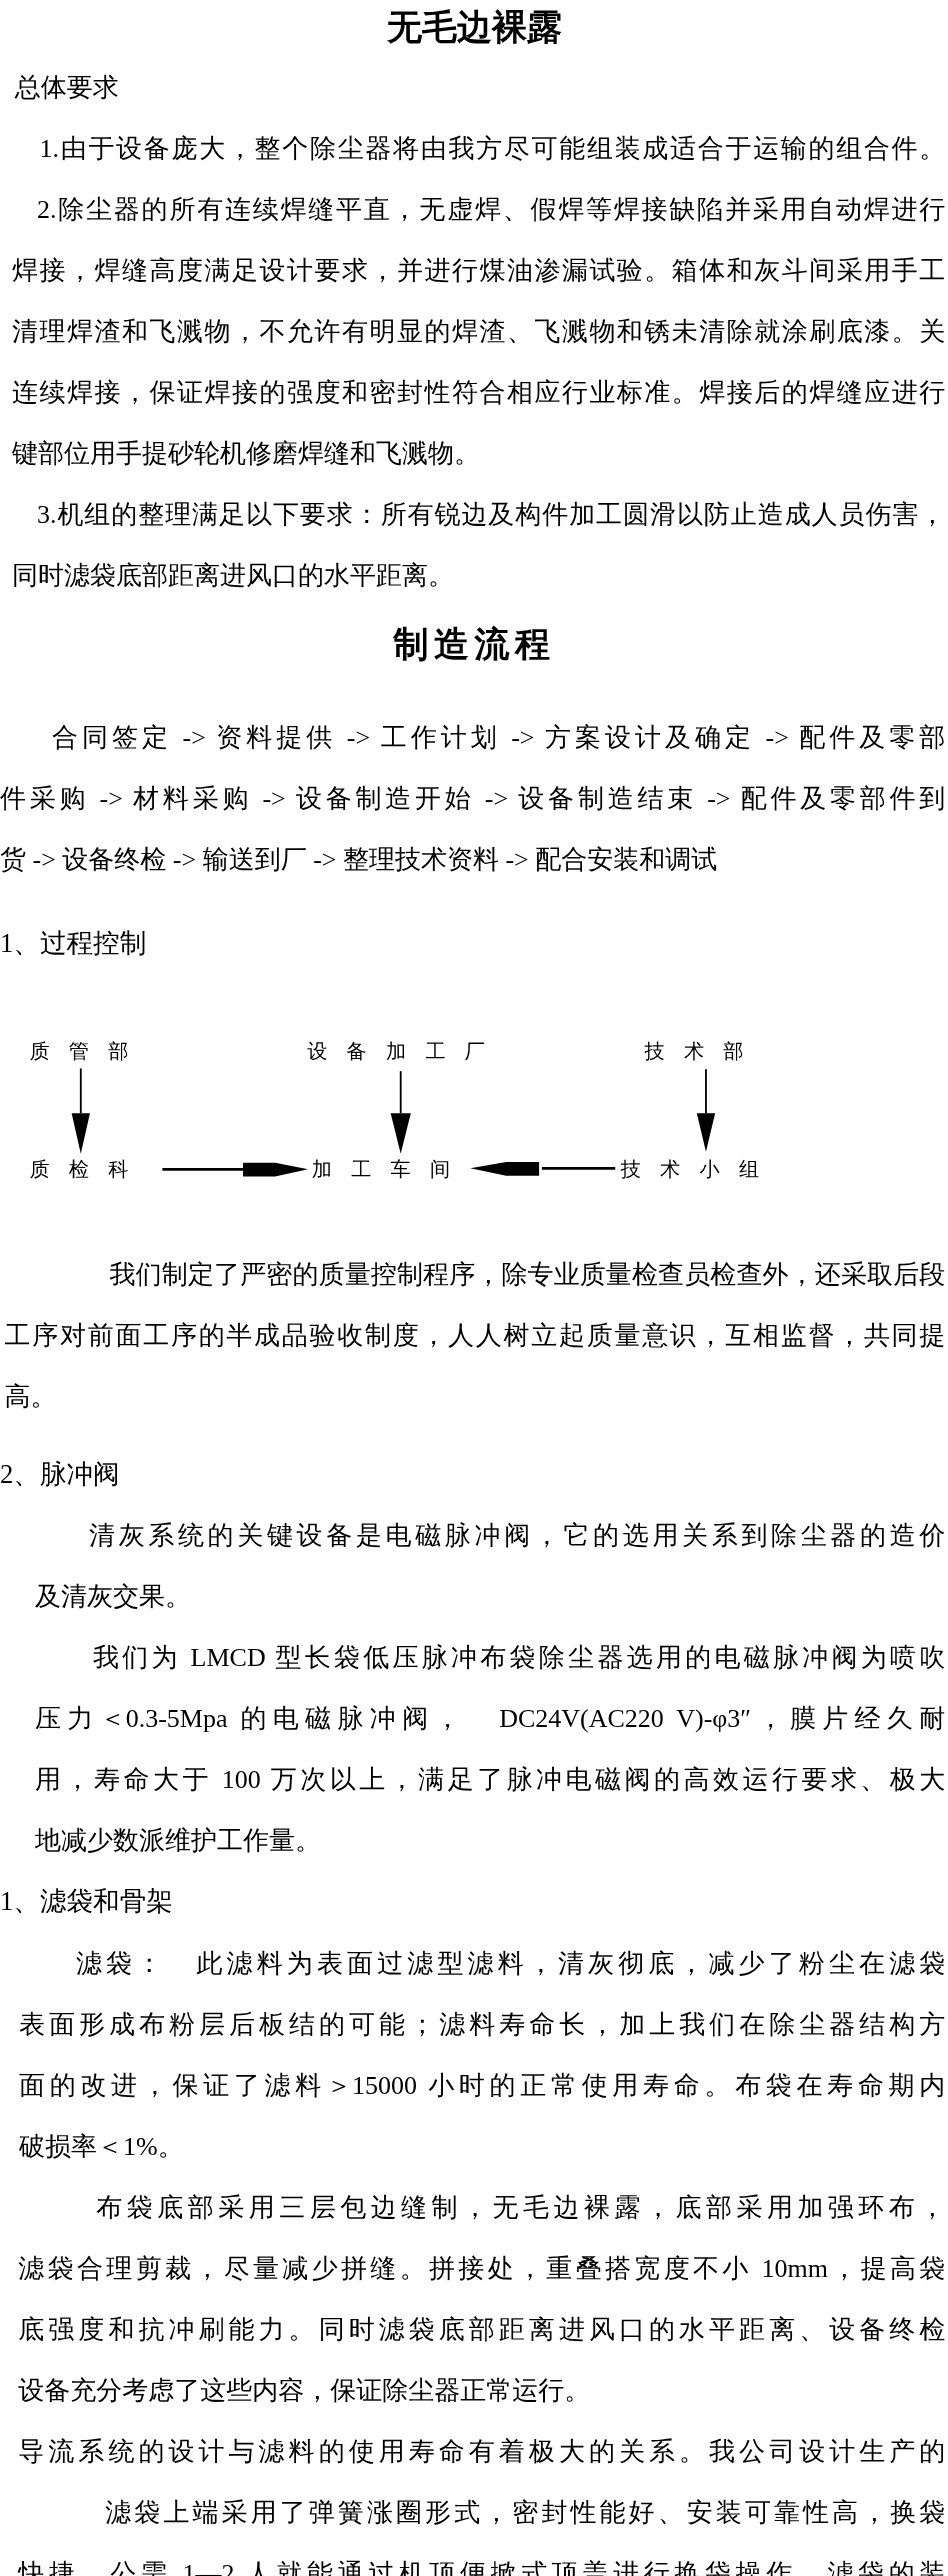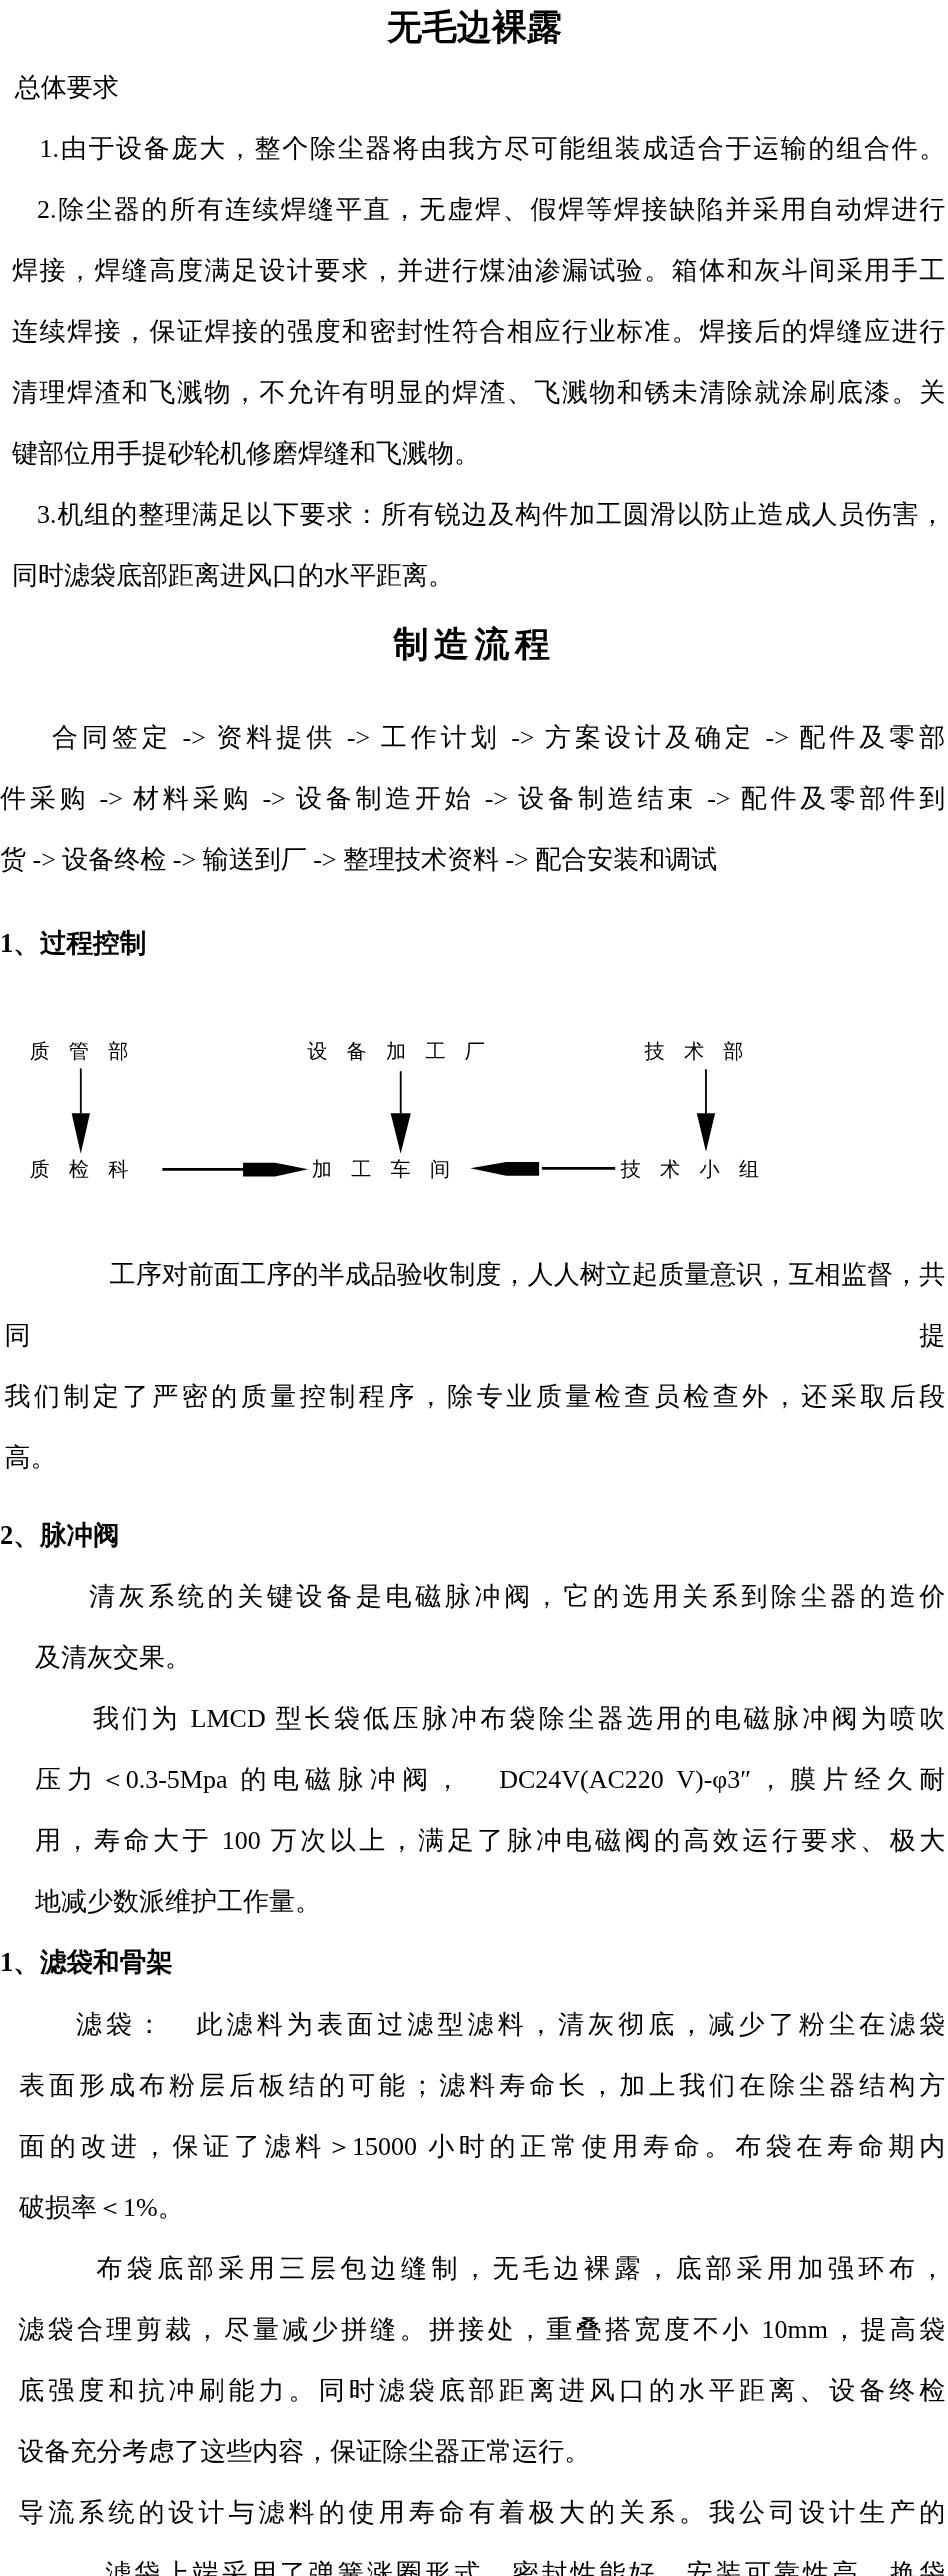--- a/index.html
+++ b/index.html
@@ -19,21 +19,21 @@
     margin:13px 0 0 0;
     font-size:35px;line-height:51px;font-weight:bold;
     text-align:center;letter-spacing:5.5px;
   }
   .sub-heading{
     margin:7.3px 0 0 14.7px;
     font-size:26px;line-height:61px;font-weight:normal;
   }
   .num-heading{
     margin:0;
-    font-size:26.6px;line-height:61px;font-weight:bold;
+    font-size:26.6px;line-height:61px;font-weight:normal;
   }
   .num-heading.m25{margin-top:23px;}
   .num-heading.m19{margin-top:17.4px;}
   
   .para{margin:0;padding-right:3.7px;}
   .para .line{white-space:nowrap;}
   .para .line.full{
     white-space:normal;
     text-align:justify;
     text-align-last:justify;
@@ -63,22 +63,22 @@
 
 <h2 class="sub-heading">总体要求</h2>
 
 <div class="para p-overall" style="--ind:27.5px">
   <div class="line full">1.由于设备庞大，整个除尘器将由我方尽可能组装成适合于运输的组合件。</div>
 </div>
 
 <div class="para p-overall" style="--ind:25px">
   <div class="line full">2.除尘器的所有连续焊缝平直，无虚焊、假焊等焊接缺陷并采用自动焊进行</div>
   <div class="line full">焊接，焊缝高度满足设计要求，并进行煤油渗漏试验。箱体和灰斗间采用手工</div>
+  <div class="line full">清理焊渣和飞溅物，不允许有明显的焊渣、飞溅物和锈未清除就涂刷底漆。关</div>
   <div class="line full">连续焊接，保证焊接的强度和密封性符合相应行业标准。焊接后的焊缝应进行</div>
-  <div class="line full">清理焊渣和飞溅物，不允许有明显的焊渣、飞溅物和锈未清除就涂刷底漆。关</div>
   <div class="line">键部位用手提砂轮机修磨焊缝和飞溅物。</div>
 </div>
 
 <div class="para p-overall" style="--ind:25px">
   <div class="line full">3.机组的整理满足以下要求：所有锐边及构件加工圆滑以防止造成人员伤害，</div>
   <div class="line">同时滤袋底部距离进风口的水平距离。</div>
 </div>
 
 <h2 class="big-heading">制造流程</h2>
 
@@ -109,22 +109,22 @@
   <text x="677" y="220">技术小组</text>
 
   <line class="hline" x1="177" y1="213" x2="267" y2="213"></line>
   <polygon points="265,206 300,206 336,213 300,221 265,221"></polygon>
 
   <line class="hline" x1="591" y1="212" x2="671" y2="212"></line>
   <polygon points="588,205 552,205 513,212 552,220 588,220"></polygon>
 </svg>
 
 <div class="para p-control" style="--ind:105px">
+  <div class="line full">我们制定了严密的质量控制程序，除专业质量检查员检查外，还采取后段</div>
   <div class="line full">工序对前面工序的半成品验收制度，人人树立起质量意识，互相监督，共同提</div>
-  <div class="line full">我们制定了严密的质量控制程序，除专业质量检查员检查外，还采取后段</div>
   <div class="line">高。</div>
 </div>
 
 <h3 class="num-heading m19">2、脉冲阀</h3>
 
 <div class="para p-valve" style="--ind:54px">
   <div class="line full">清灰系统的关键设备是电磁脉冲阀，它的选用关系到除尘器的造价</div>
   <div class="line">及清灰交果。</div>
 </div>
 

